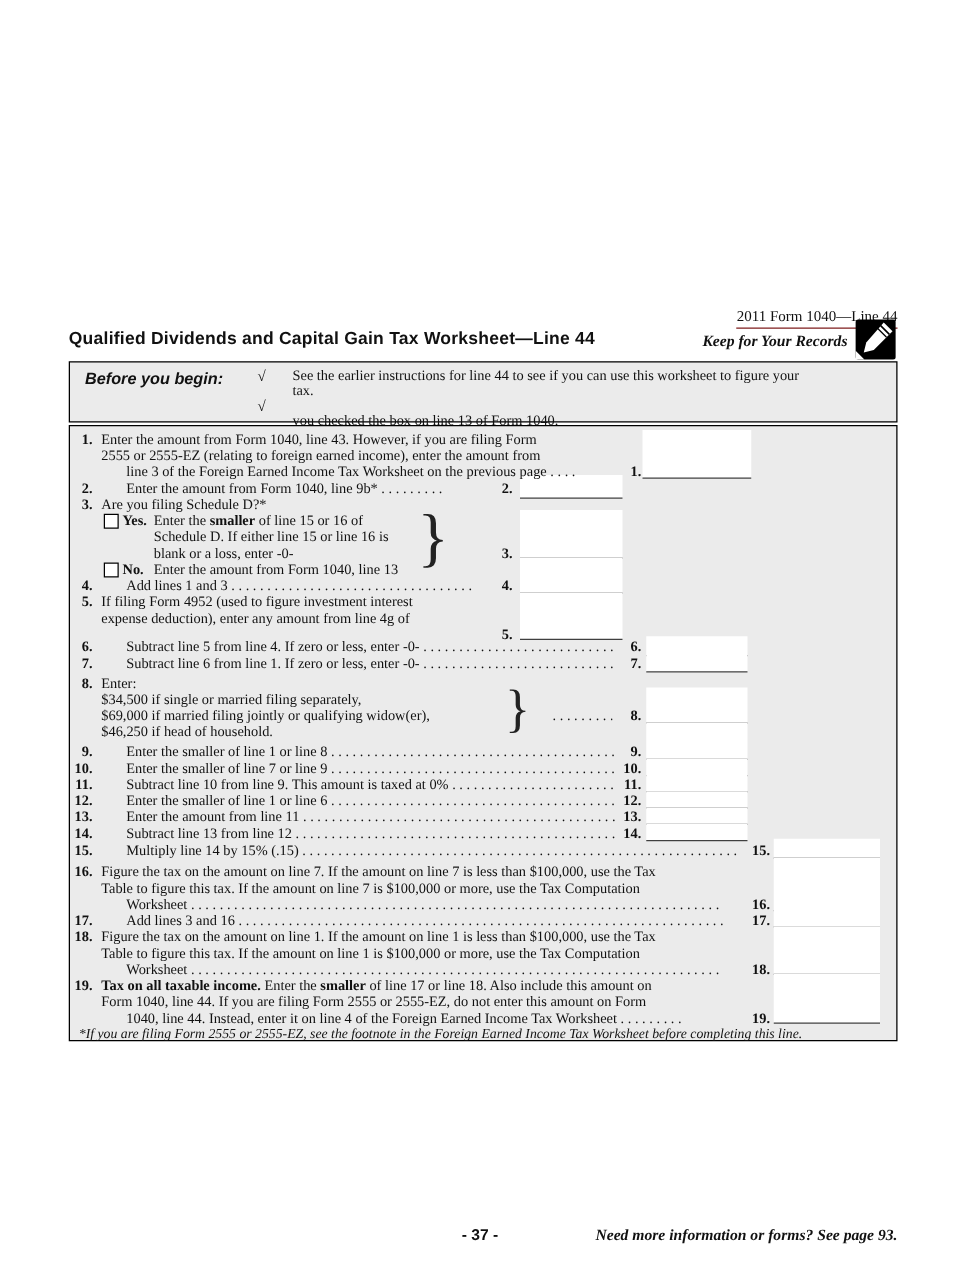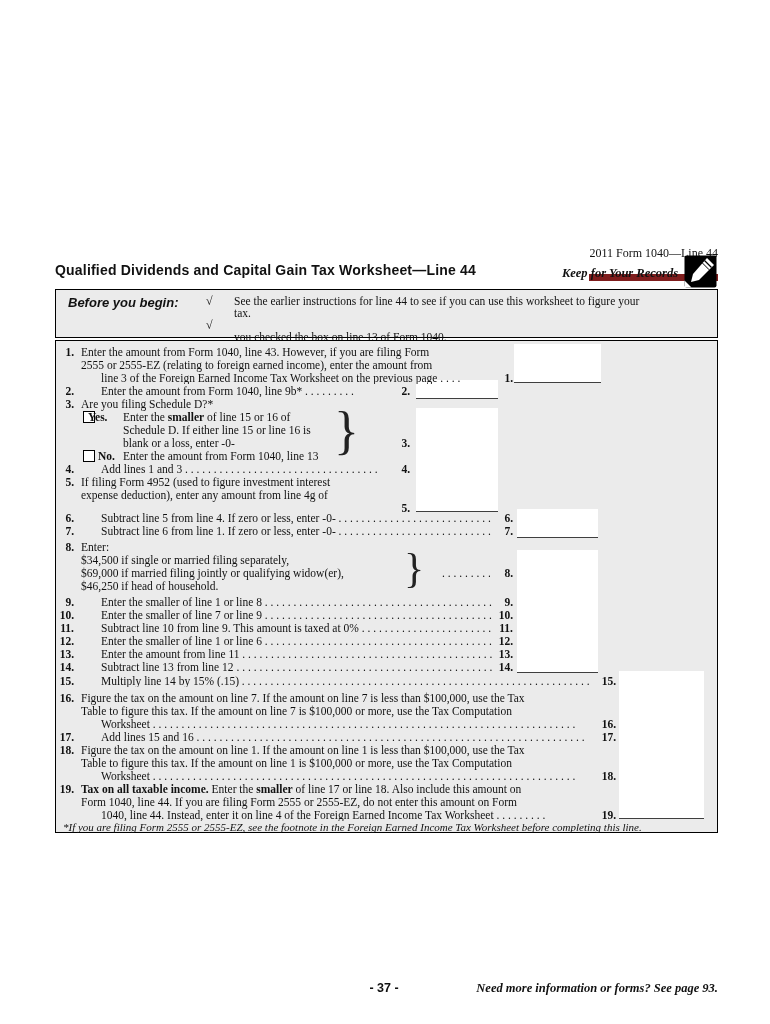--- a/index.html
+++ b/index.html
@@ -1,21 +1,21 @@
 <!DOCTYPE html>
 <html><head>
 <meta charset="utf-8">
 <style>
   html,body{margin:0;padding:0;background:#fff;}
   .page{position:relative;width:770px;height:1024px;background:#ffffff;
         font-family:"Liberation Serif",serif;color:#111;overflow:hidden;}
 
   
   .hdr-ref{position:absolute;right:52px;top:246px;font-size:12px;
-           border-bottom:7px solid #7f1d1d;padding-bottom:13px;white-space:nowrap;text-align:center;}
+           border-bottom:1px solid #7f1d1d;padding-bottom:1px;white-space:nowrap;text-align:center;}
   .hdr-title{position:absolute;left:55px;top:262px;
              font-family:"Liberation Sans",sans-serif;font-weight:bold;
              font-size:14px;letter-spacing:.2px;white-space:nowrap;}
   .hdr-keep{position:absolute;right:92px;top:266px;font-weight:bold;
             font-style:italic;font-size:12.5px;white-space:nowrap;}
   .pencil{position:absolute;left:684px;top:255px;width:33px;height:33px;}
 
   
   .bbox{position:absolute;left:55px;top:289px;width:663px;height:49px;
         background:#ebebeb;border:1px solid #000;box-sizing:border-box;}
@@ -107,21 +107,21 @@
     <div class="t clip" style="left:25px;top:31px;width:395px">line 3 of the Foreign Earned Income Tax Worksheet on the previous page  . . . .</div>
     <div class="rn rn-a" style="top:31px">1.</div>
 
     <div class="num" style="top:44px">2.</div>
     <div class="t clip" style="left:25px;top:44px;width:295px">Enter the amount from Form 1040, line 9b* . . . . . . . . .</div>
     <div class="rn rn-b" style="top:44px">2.</div>
 
     <div class="num" style="top:57px">3.</div>
     <div class="t" style="left:25px;top:57px">Are you filing Schedule D?*</div>
     <div class="cb" style="left:27px;top:70px"></div>
-    <div class="t b" style="left:32px;top:70px">Yes.</div>
+    <div class="t b" style="left:42px;top:70px">Yes.</div>
     <div class="t" style="left:67px;top:70px"><span>Enter the </span><span class="b">smaller</span><span> of line 15 or 16 of</span></div>
     <div class="t" style="left:67px;top:83px">Schedule D. If either line 15 or line 16 is</div>
     <div class="t" style="left:67px;top:96px">blank or a loss, enter -0-</div>
     <div class="cb" style="left:27px;top:109px"></div>
     <div class="t b" style="left:42px;top:109px">No.</div>
     <div class="t" style="left:67px;top:109px">Enter the amount from Form 1040, line 13</div>
     <div class="brace" style="left:278px;top:64px;font-size:52px;line-height:52px">}</div>
     <div class="rn rn-b" style="top:96px">3.</div>
 
     <div class="num" style="top:122px">4.</div>
@@ -172,21 +172,21 @@
     <div class="t clip" style="left:25px;top:334px;width:489px">Multiply line 14 by 15% (.15) . . . . . . . . . . . . . . . . . . . . . . . . . . . . . . . . . . . . . . . . . . . . . . . . . . . . . . . . . . . . . . .</div>
     <div class="rn rn-c" style="top:334px">15.</div>
 
     <div class="num" style="top:351px">16.</div>
     <div class="t" style="left:25px;top:351px">Figure the tax on the amount on line 7. If the amount on line 7 is less than $100,000, use the Tax</div>
     <div class="t" style="left:25px;top:364px">Table to figure this tax. If the amount on line 7 is $100,000 or more, use the Tax Computation</div>
     <div class="t clip" style="left:25px;top:377px;width:489px">Worksheet  . . . . . . . . . . . . . . . . . . . . . . . . . . . . . . . . . . . . . . . . . . . . . . . . . . . . . . . . . . . . . . . . . . . . . . . . . .</div>
     <div class="rn rn-c" style="top:377px">16.</div>
 
     <div class="num" style="top:390px">17.</div>
-    <div class="t clip" style="left:25px;top:390px;width:489px">Add lines 15 and 16 . . . . . . . . . . . . . . . . . . . . . . . . . . . . . . . . . . . . . . . . . . . . . . . . . . . . . . . . . . . . . . . . . . . .</div>
+    <div class="t clip" style="left:25px;top:390px;width:489px">Add lines 3 and 16 . . . . . . . . . . . . . . . . . . . . . . . . . . . . . . . . . . . . . . . . . . . . . . . . . . . . . . . . . . . . . . . . . . . .</div>
     <div class="rn rn-c" style="top:390px">17.</div>
 
     <div class="num" style="top:403px">18.</div>
     <div class="t" style="left:25px;top:403px">Figure the tax on the amount on line 1. If the amount on line 1 is less than $100,000, use the Tax</div>
     <div class="t" style="left:25px;top:416px">Table to figure this tax. If the amount on line 1 is $100,000 or more, use the Tax Computation</div>
     <div class="t clip" style="left:25px;top:429px;width:489px">Worksheet  . . . . . . . . . . . . . . . . . . . . . . . . . . . . . . . . . . . . . . . . . . . . . . . . . . . . . . . . . . . . . . . . . . . . . . . . . .</div>
     <div class="rn rn-c" style="top:429px">18.</div>
 
     <div class="num" style="top:442px">19.</div>
     <div class="t" style="left:25px;top:442px"><span class="b">Tax on all taxable income.</span><span> Enter the </span><span class="b">smaller</span><span> of line 17 or line 18. Also include this amount on</span></div>

